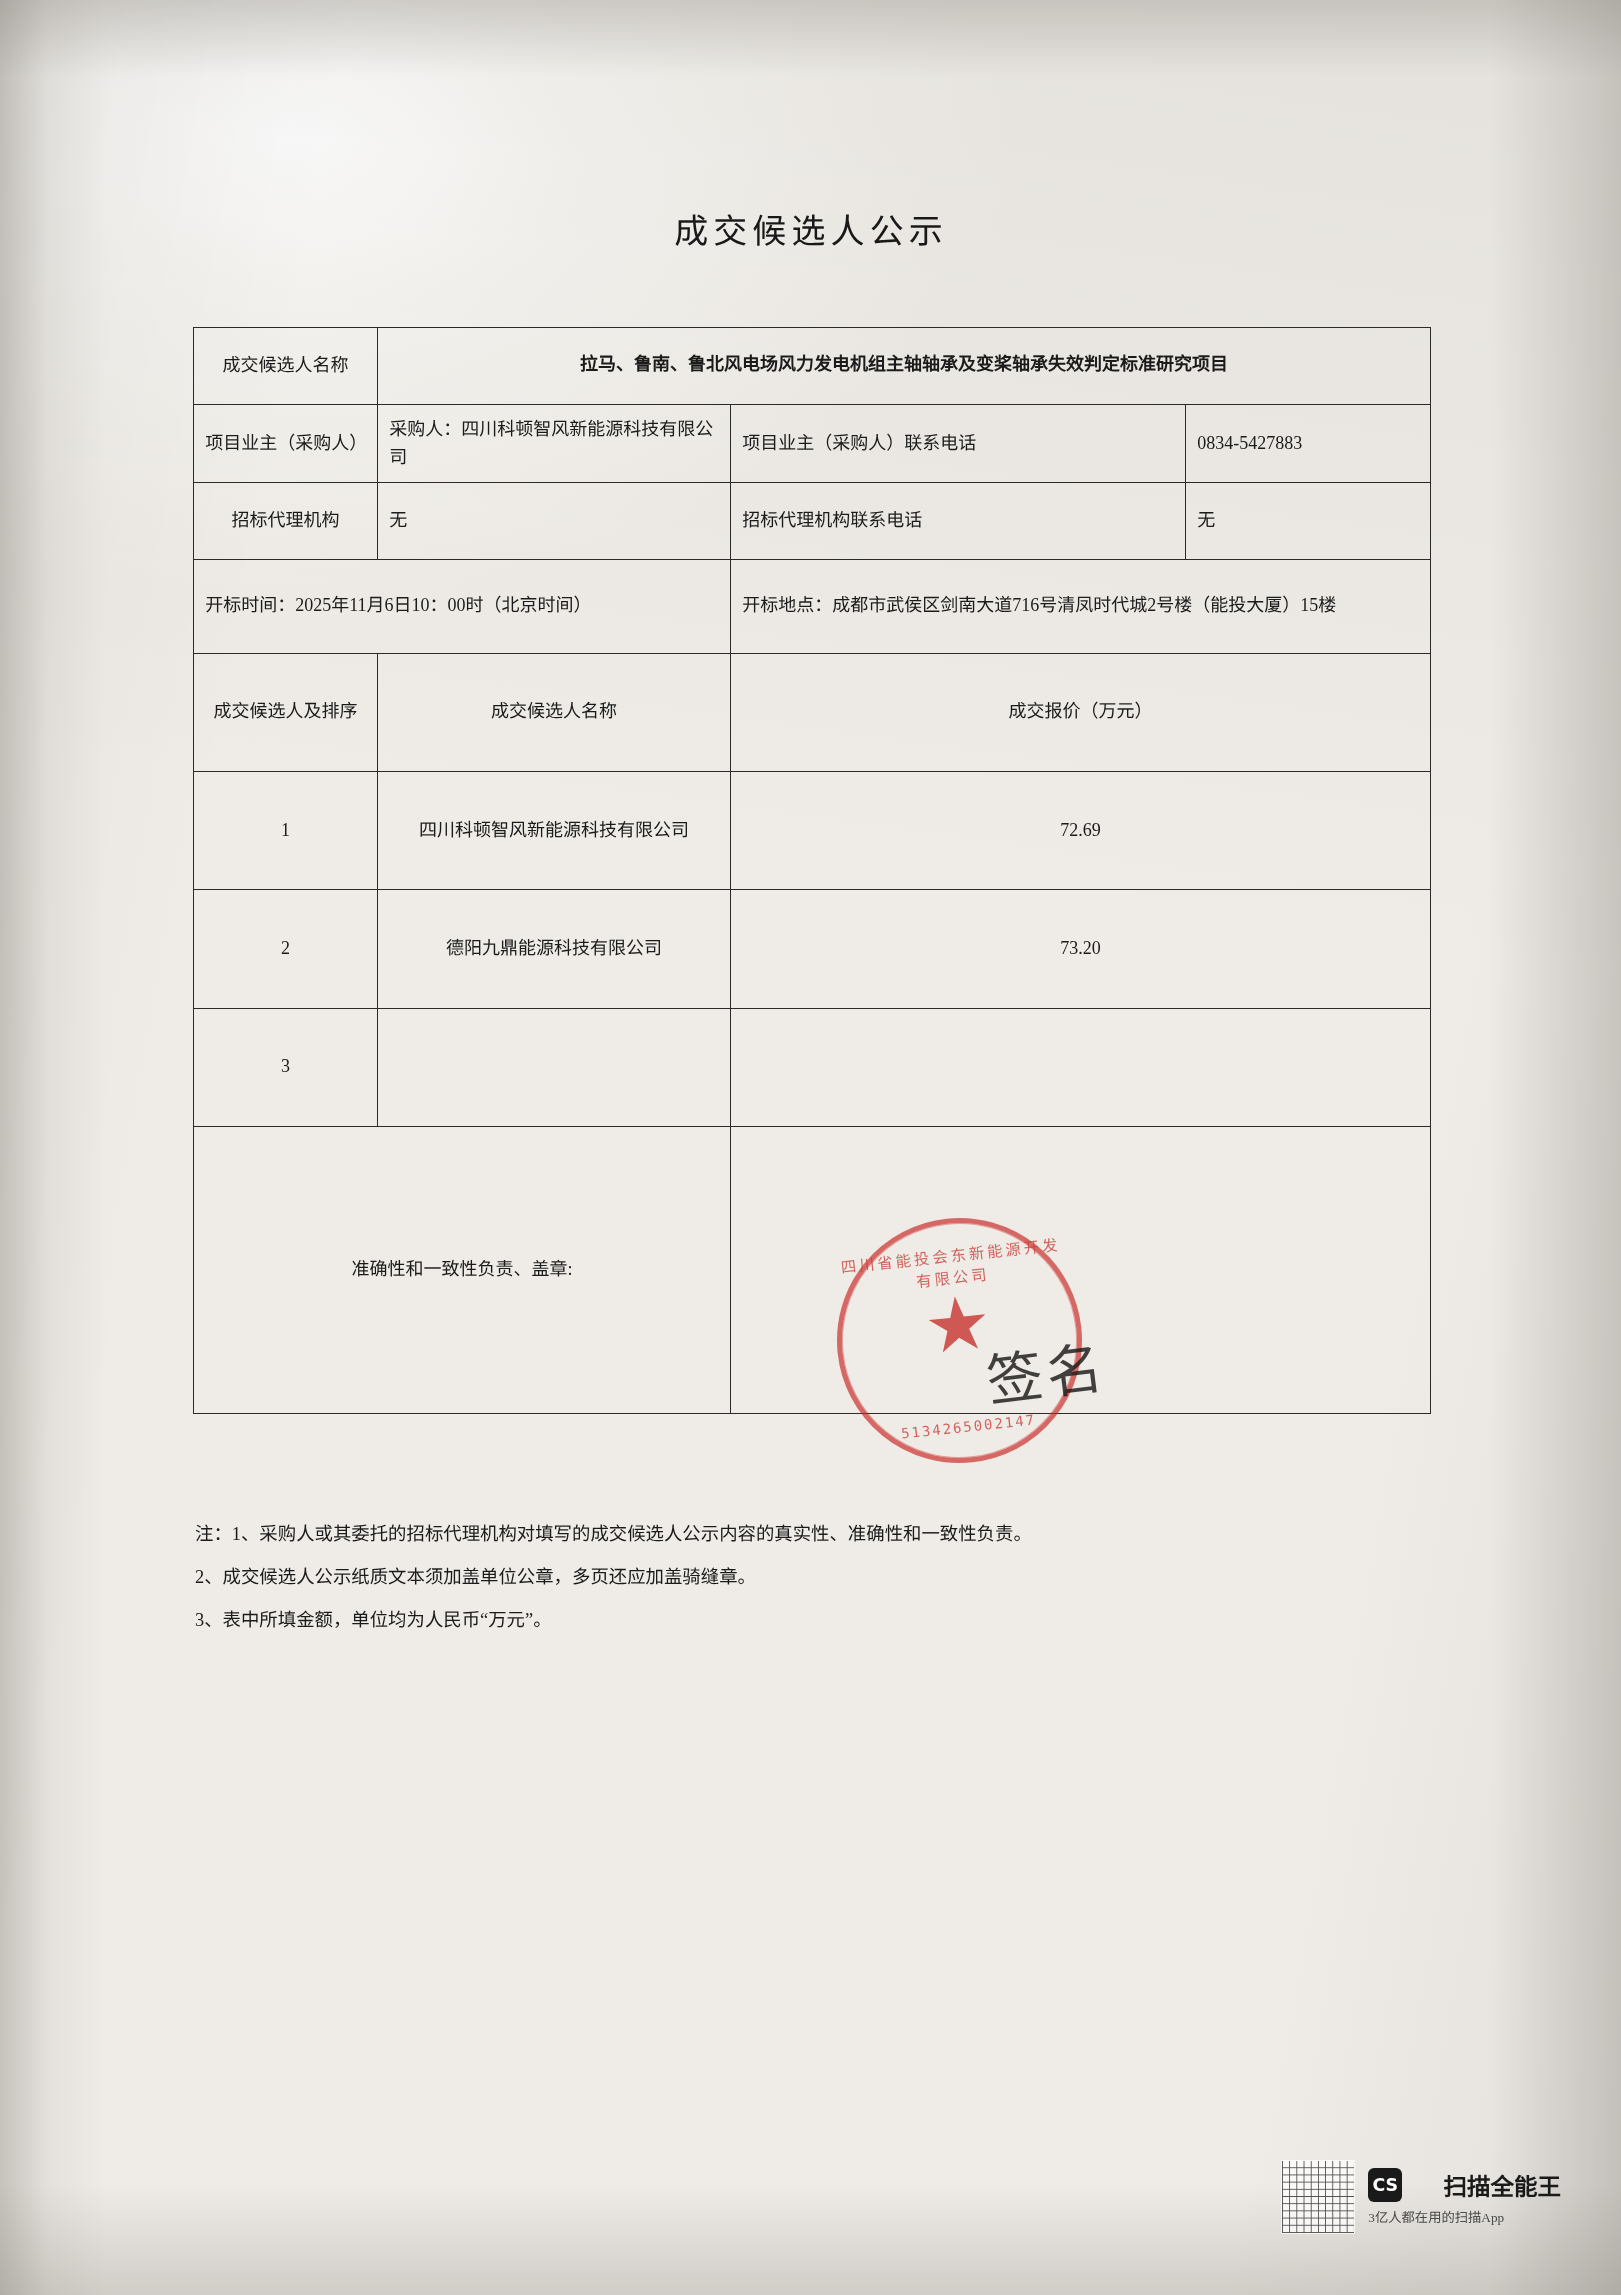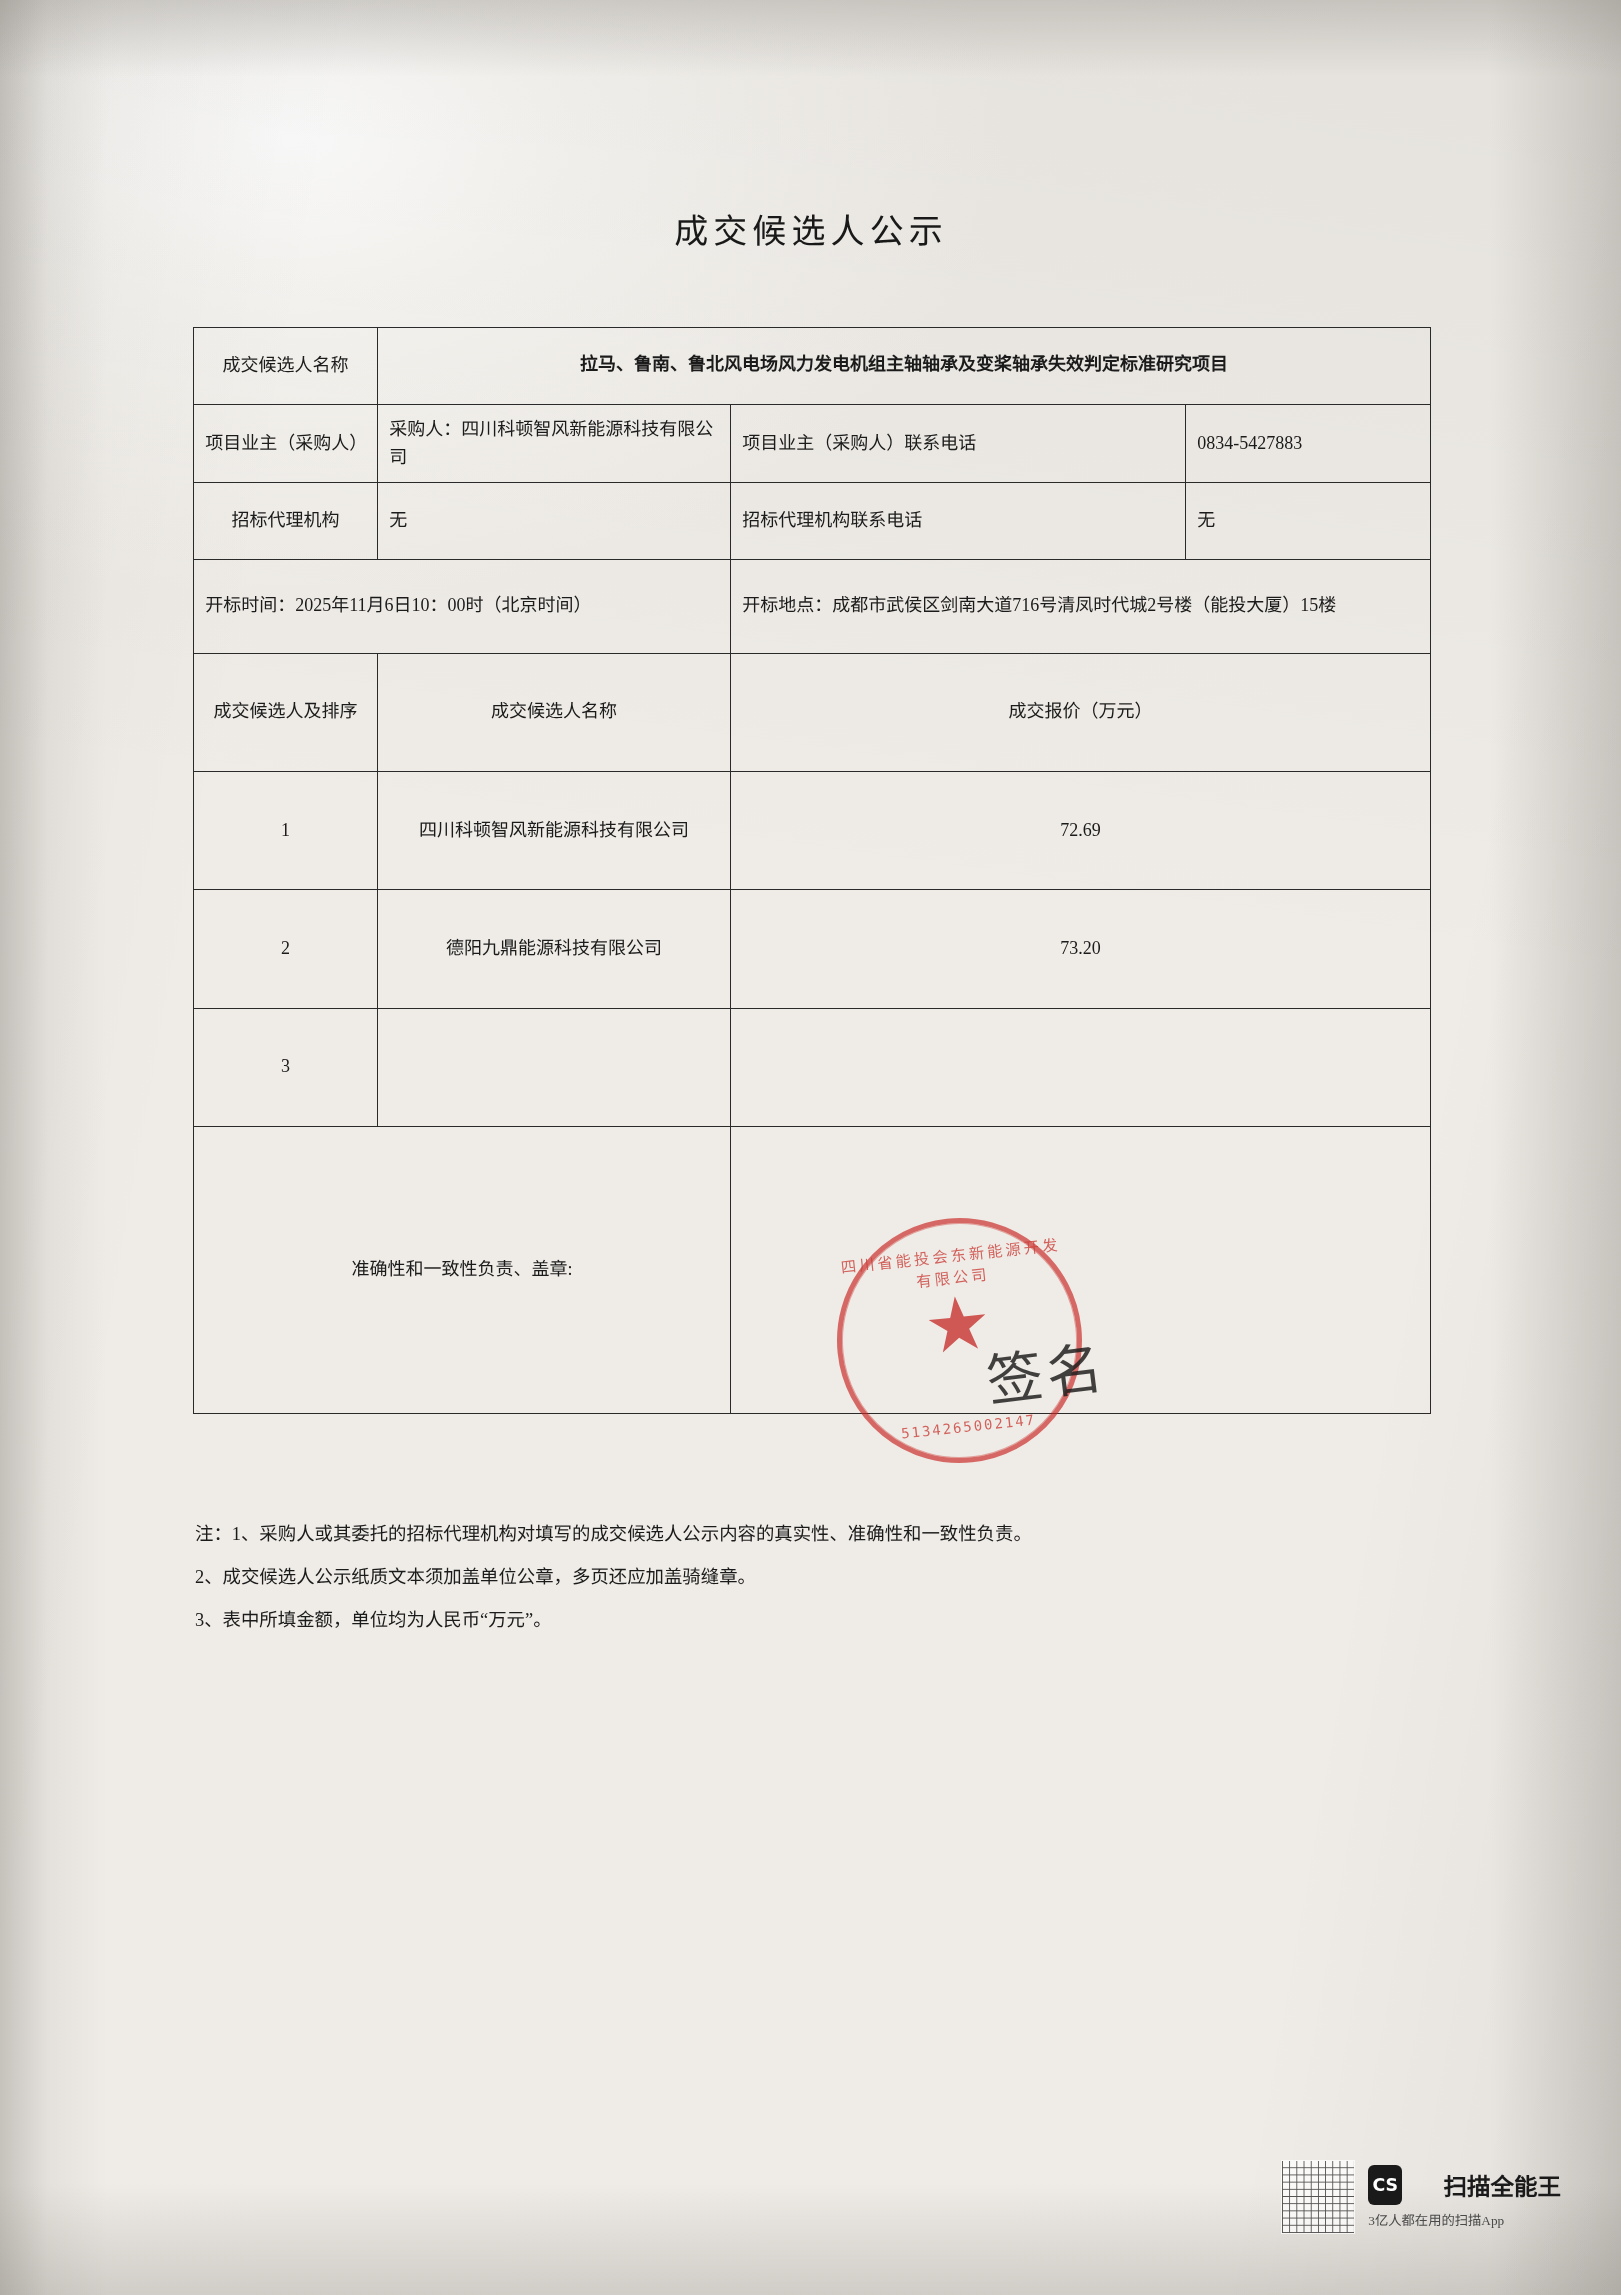--- a/index.html
+++ b/index.html
@@ -200,21 +200,21 @@
     background-image:
       linear-gradient(90deg, #222 1px, transparent 1px),
       linear-gradient(0deg, #222 1px, transparent 1px);
     background-size: 7.2px 7.2px;
     opacity: 0.75;
     border: 1.5px solid #ffffff;
   }
   .brand-block { display: flex; flex-direction: column; gap: 5.1px; }
   .brand-line { display: flex; align-items: center; gap: 8.2px; }
   .cs-badge {
-    width: 34px; height: 40px;
+    width: 34px; height: 34px;
     background: #1a1a1a;
     color: #fff;
     border-radius: 6.1px;
     font-size: 17.4px;
     font-weight: bold;
     display: flex; align-items: center; justify-content: center;
     font-family: "DejaVu Sans", "Liberation Sans", sans-serif;
   }
   .brand-name {
     font-size: 23.5px;

